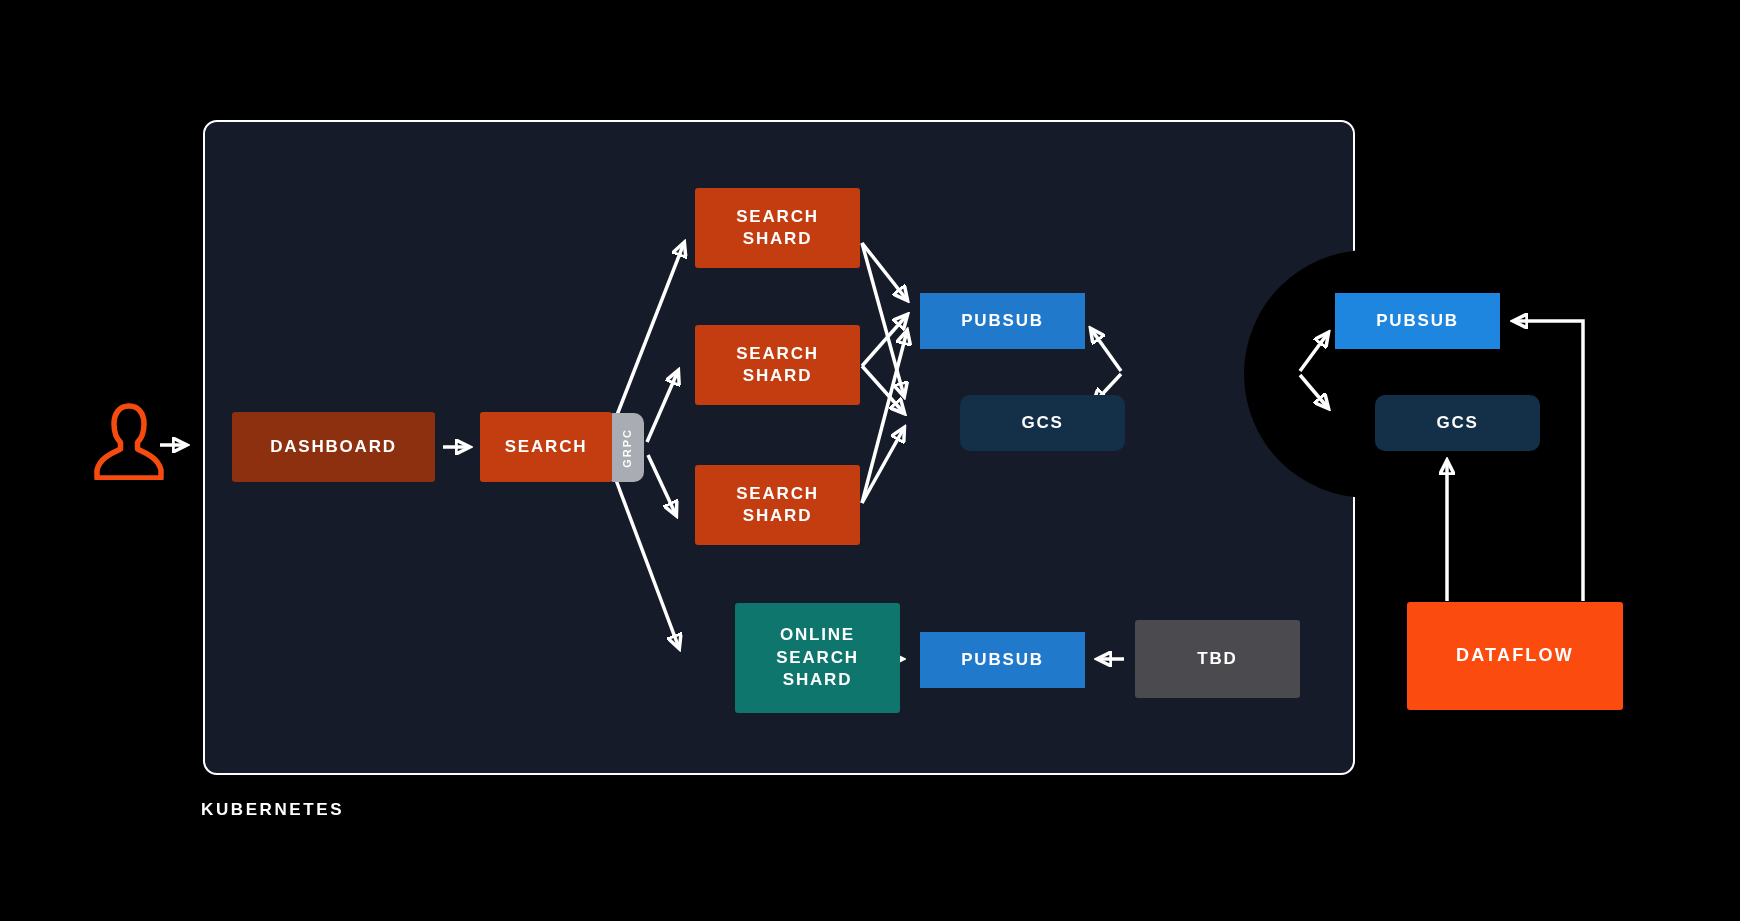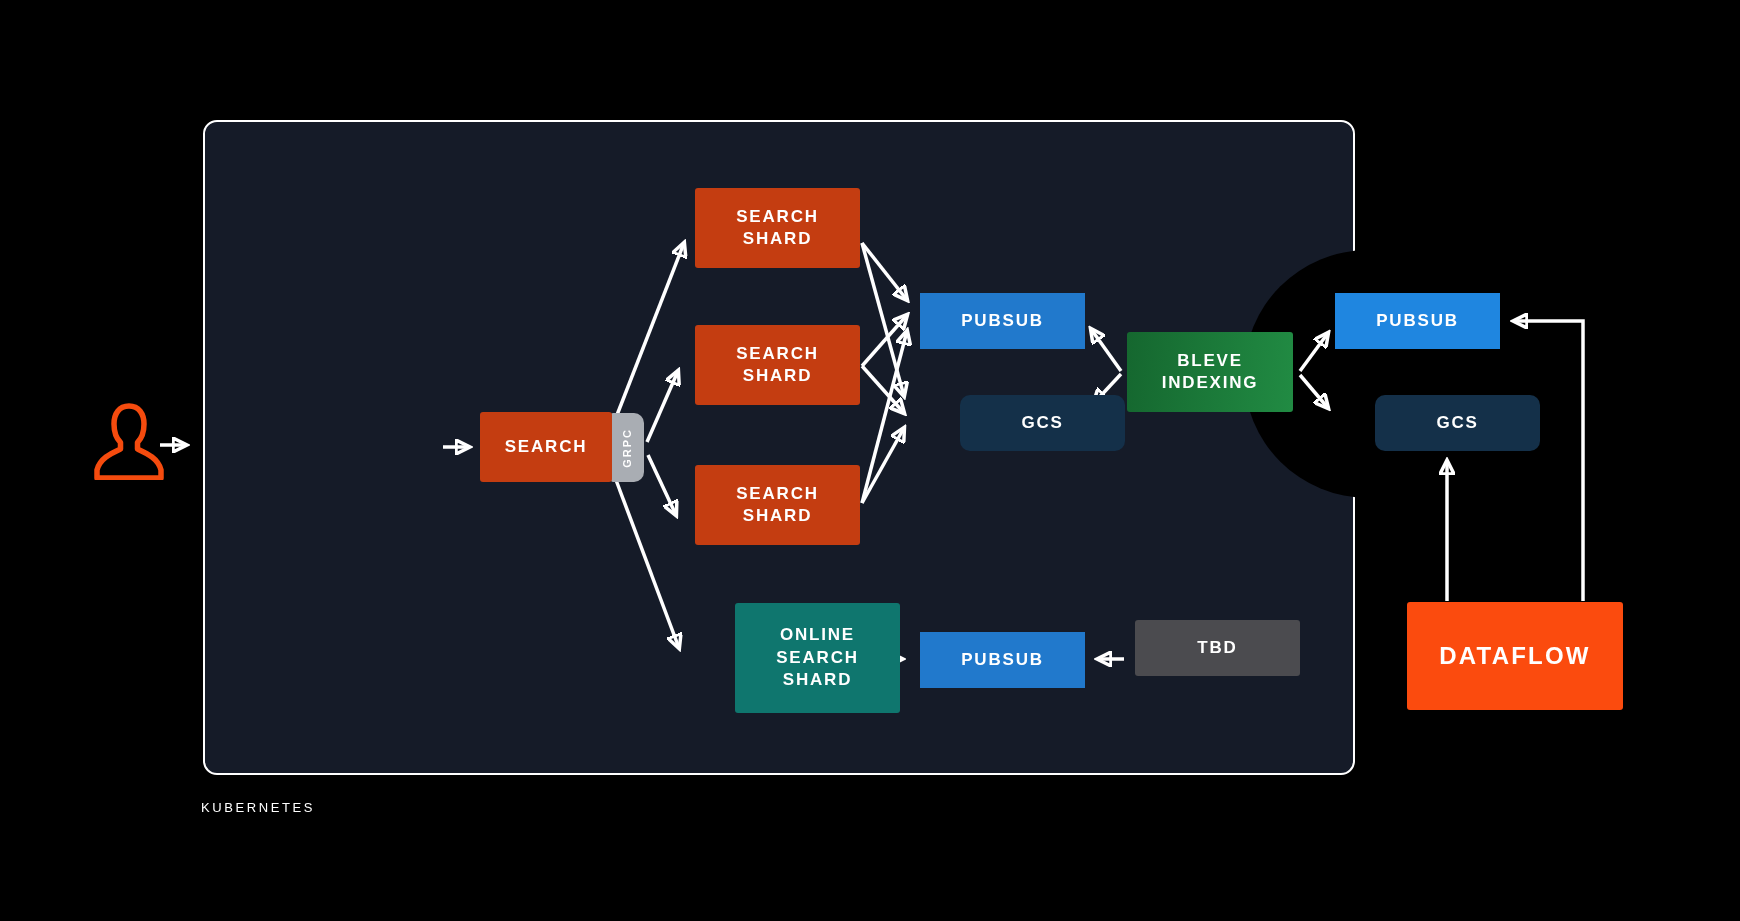--- a/index.html
+++ b/index.html
@@ -7,22 +7,22 @@
     position:relative;width:1740px;height:921px;background:#000;
     overflow:hidden;font-family:"Liberation Sans",sans-serif;
   }
   
   .k8s-box{
     position:absolute;left:203px;top:120px;width:1152px;height:655px;
     background:#151B28;border:2.5px solid #ffffff;border-radius:14px;
     box-sizing:border-box;
   }
   .k8s-label{
-    position:absolute;left:201px;top:800px;color:#ffffff;font-size:13px;
-    font-weight:normal;letter-spacing:2.6px;
+    position:absolute;left:201px;top:800px;color:#ffffff;font-size:17px;
+    font-weight:bold;letter-spacing:2.6px;
   }
   
   .notch-circle{
     position:absolute;left:1244px;top:250px;width:248px;height:248px;
     border-radius:50%;background:#000;
   }
   
   svg.edges{position:absolute;left:0;top:0;pointer-events:none;}
   svg.edges path{stroke:#ffffff;stroke-width:3.5;fill:none;}
   
@@ -51,24 +51,24 @@
   .n-pubsub-mid{left:920px;top:293px;}
   .n-pubsub-right{left:1335px;top:293px;background:#1F86E0;}
   .n-pubsub-bottom{left:920px;top:632px;}
   .n-gcs{width:165px;height:56px;background:#143049;border-radius:10px;margin-left:40px;}
   .n-gcs-mid{left:920px;top:395px;}
   .n-gcs-right{left:1335px;top:395px;}
   .n-bleve{
     left:1127px;top:332px;width:166px;height:80px;
     background:linear-gradient(95deg,#15672F 0%,#218B43 100%);
   }
-  .n-tbd{left:1135px;top:620px;width:165px;height:56px;background:#4B4B4F;}
+  .n-tbd{left:1135px;top:620px;width:165px;height:78px;background:#4B4B4F;}
   .n-dataflow{
     left:1407px;top:602px;width:216px;height:108px;background:#FB4B0E;
-    font-size:24px;letter-spacing:2.2px;
+    font-size:18px;letter-spacing:2.2px;
   }
   .user-icon{position:absolute;left:93px;top:400px;}
   .node,.k8s-box,.notch-circle{z-index:auto;}
   .layer-circle{z-index:2;}
   .layer-edges{z-index:3;}
   .layer-node{z-index:4;}
 </style>
 </head>
 <body>
 
@@ -107,20 +107,23 @@
     <path d="M1121,371 L1091,329" marker-end="url(#ah)"></path>
     <path d="M1121,374 L1094,403" marker-end="url(#ah)"></path>
     <path d="M1300,371 L1328,333" marker-end="url(#ah)"></path>
     <path d="M1300,375 L1328,408" marker-end="url(#ah)"></path>
     <path d="M874,659 L902,659" marker-end="url(#ah)"></path>
     <path d="M1124,659 L1098,659" marker-end="url(#ah)"></path>
     <path d="M1447,601 L1447,461" marker-end="url(#ah)"></path>
     <path d="M1583,601 L1583,321 L1514,321" marker-end="url(#ah)"></path>
   </svg>
 
+  <div class="node n-dashboard layer-node">
+    <span class="lbl">DASHBOARD</span>
+  </div>
 
   <div class="node n-grpc layer-node">
     <span class="lbl">GRPC</span>
   </div>
   <div class="node n-search layer-node">
     <span class="lbl">SEARCH</span>
   </div>
 
   <div class="node n-shard n-shard1 layer-node">
     <span class="lbl">SEARCH
@@ -140,24 +143,20 @@
 SHARD</span>
   </div>
 
   <div class="node n-pubsub n-pubsub-mid layer-node">
     <span class="lbl">PUBSUB</span>
   </div>
   <div class="node n-gcs n-gcs-mid layer-node">
     <span class="lbl">GCS</span>
   </div>
 
-  <div class="node n-bleve layer-node">
-    <span class="lbl">BLEVE
-INDEXING</span>
-  </div>
 
   <div class="node n-pubsub n-pubsub-right layer-node">
     <span class="lbl">PUBSUB</span>
   </div>
   <div class="node n-gcs n-gcs-right layer-node">
     <span class="lbl">GCS</span>
   </div>
 
   <div class="node n-pubsub n-pubsub-bottom layer-node">
     <span class="lbl">PUBSUB</span>

